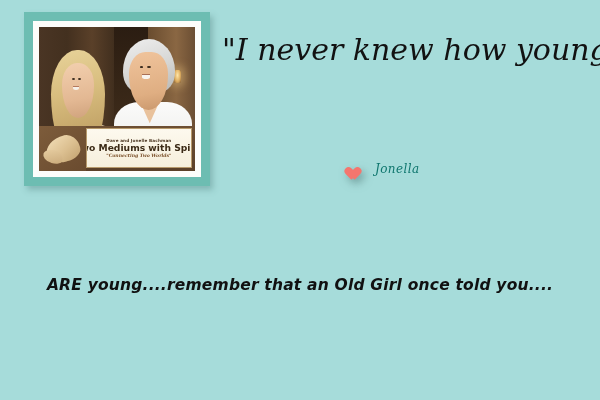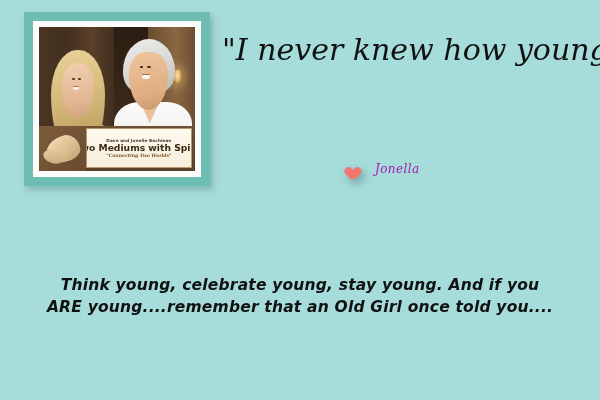--- a/index.html
+++ b/index.html
@@ -267,21 +267,21 @@
     height: 12px;
     background: #f4766e;
     border-radius: 8px 8px 0 0;
   }
   .heart::before { left: 7px; transform: rotate(45deg); transform-origin: 0 100%; }
   .heart::after  { left: 7px; transform: rotate(-45deg); transform-origin: 100% 100%; }
   .signature-name {
     font-family: "DejaVu Serif", "Liberation Serif", serif;
     font-style: italic;
     font-size: 12px;
-    color: #a21caf;
+    color: #0f766e;
     letter-spacing: 0.4px;
   }
 
   
   .message {
     position: absolute;
     left: 40px;
     top: 274px;
     width: 520px;
     text-align: center;
@@ -347,17 +347,16 @@
   <div class="quote">
     <span class="quote-line l1">"I never knew how young</span>
   </div>
 
   <div class="signature-row">
     <span class="heart"></span>
     <span class="signature-name">Jonella</span>
   </div>
 
   <div class="message">
-    <span class="message-line">Think young, celebrate young, stay young.   And if you</span>
     <span class="message-line">ARE young....remember that an Old Girl once told you....</span>
   </div>
 
 </div>
 
 </body></html>

